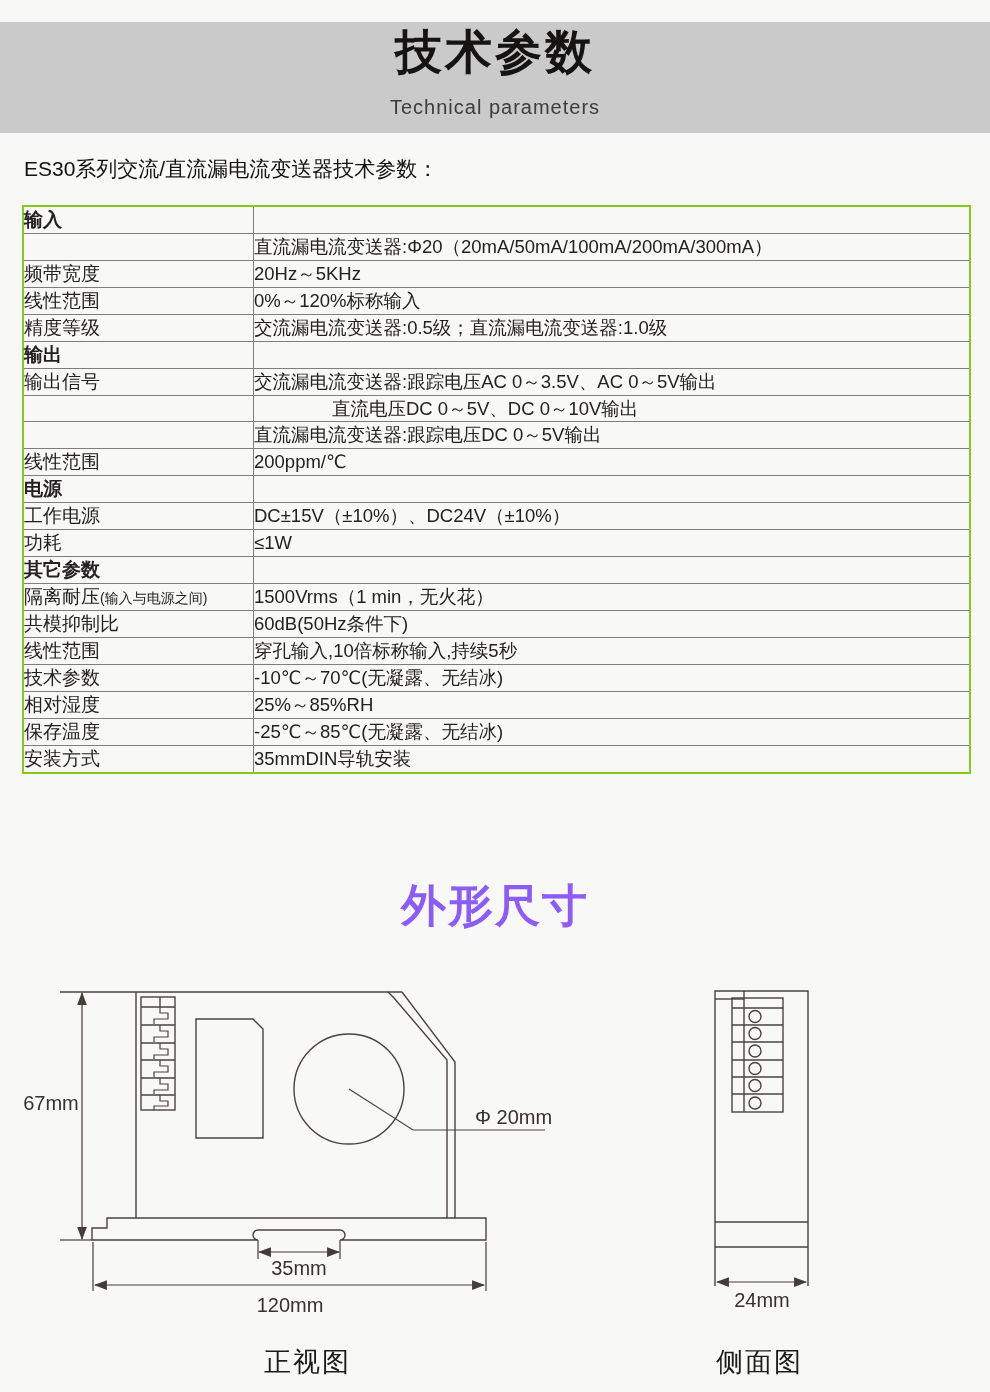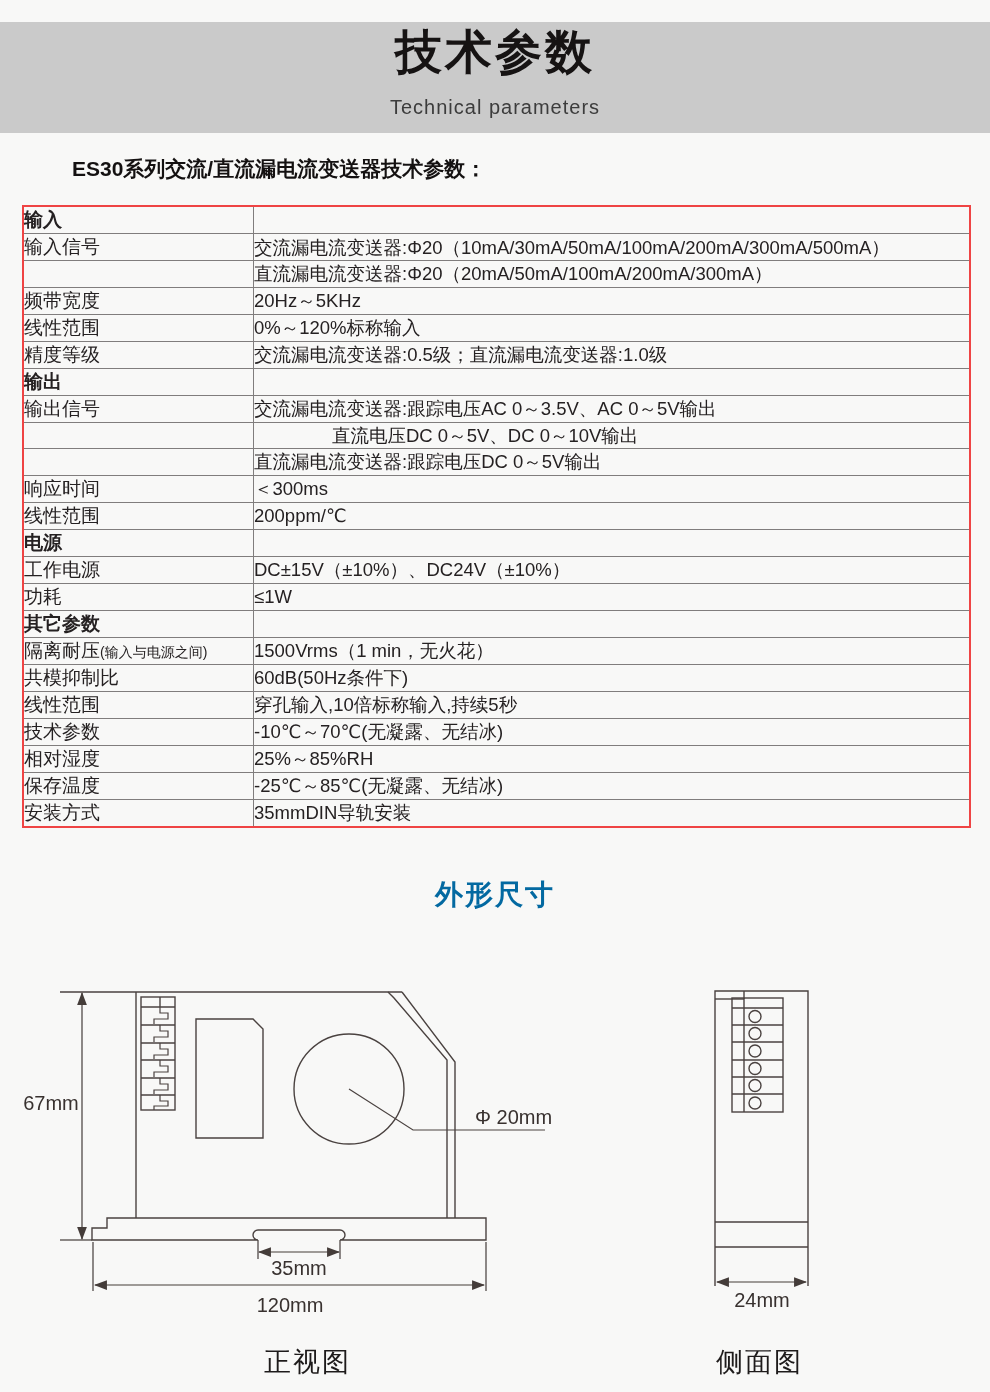--- a/index.html
+++ b/index.html
@@ -5,34 +5,34 @@
   html,body{margin:0;padding:0;}
   body{font-family:"Liberation Sans","DejaVu Sans",sans-serif;}
   .page{position:relative;width:990px;height:1392px;background:#f8f8f7;overflow:hidden;}
 
   
   .banner{position:absolute;left:0;top:22px;width:990px;height:111px;background:#cacaca;text-align:center;}
   .banner .title{margin:4px;font-size:47px;font-weight:700;letter-spacing:3px;color:#161313;line-height:52px;}
   .banner .subtitle{margin:17px;font-size:20px;color:#3c3c3c;letter-spacing:1px;line-height:24px;}
 
   
-  .series-heading{position:absolute;left:24px;top:155px;font-size:21px;font-weight:700;color:#141111;margin-left:48px;}
+  .series-heading{position:absolute;left:24px;top:155px;font-size:21px;font-weight:400;color:#141111;}
 
   
   table.spec{position:absolute;left:22px;top:205px;width:949px;border-collapse:collapse;table-layout:fixed;}
-  table.spec{border:2px solid #ef4444;}
+  table.spec{border:2px solid #84cc16;}
   table.spec td{border:1px solid #807d7d;height:25.6px;padding:0;vertical-align:middle;white-space:nowrap;overflow:visible;color:#252122;}
   td.c1{width:229px;padding-left:14px;font-size:19px;}
   td.c2{padding-left:18px;font-size:18.5px;}
   td.c1.sec{font-weight:700;}
   td.c2.indent{padding-left:78px;}
   td.c1 .small{font-size:14px;margin-top:41px;}
 
   
-  .dim-title{position:absolute;left:0;top:876px;width:990px;text-align:center;font-size:28px;font-weight:600;letter-spacing:2px;color:#0369a1;}
+  .dim-title{position:absolute;left:0;top:876px;width:990px;text-align:center;font-size:45px;font-weight:600;letter-spacing:2px;color:#8b5cf6;}
   .drawing{position:absolute;}
   .drawing svg{display:block;}
   .caption{position:absolute;top:1344px;font-size:27px;font-weight:500;color:#1e1b1b;letter-spacing:2px;}
   .caption.front{left:244px;margin-left:20px;}
   .caption.side{left:716px;}
 </style>
 </head>
 <body>
 
 <div class="page">
@@ -44,24 +44,20 @@
 
   <div class="series-heading">ES30系列交流/直流漏电流变送器技术参数：</div>
 
   <table class="spec">
     <tbody>
         <tr>
           <td class="c1 sec">输入</td>
           <td class="c2"></td>
         </tr>
         <tr>
-          <td class="c1">输入信号</td>
-          <td class="c2">交流漏电流变送器:Φ20（10mA/30mA/50mA/100mA/200mA/300mA/500mA）</td>
-        </tr>
-        <tr>
           <td class="c1"></td>
           <td class="c2">直流漏电流变送器:Φ20（20mA/50mA/100mA/200mA/300mA）</td>
         </tr>
         <tr>
           <td class="c1">频带宽度</td>
           <td class="c2">20Hz～5KHz</td>
         </tr>
         <tr>
           <td class="c1">线性范围</td>
           <td class="c2">0%～120%标称输入</td>
@@ -78,24 +74,20 @@
           <td class="c1">输出信号</td>
           <td class="c2">交流漏电流变送器:跟踪电压AC 0～3.5V、AC 0～5V输出</td>
         </tr>
         <tr>
           <td class="c1"></td>
           <td class="c2 indent">直流电压DC 0～5V、DC 0～10V输出</td>
         </tr>
         <tr>
           <td class="c1"></td>
           <td class="c2">直流漏电流变送器:跟踪电压DC 0～5V输出</td>
-        </tr>
-        <tr>
-          <td class="c1">响应时间</td>
-          <td class="c2">＜300ms</td>
         </tr>
         <tr>
           <td class="c1">线性范围</td>
           <td class="c2">200ppm/℃</td>
         </tr>
         <tr>
           <td class="c1 sec">电源</td>
           <td class="c2"></td>
         </tr>
         <tr>

